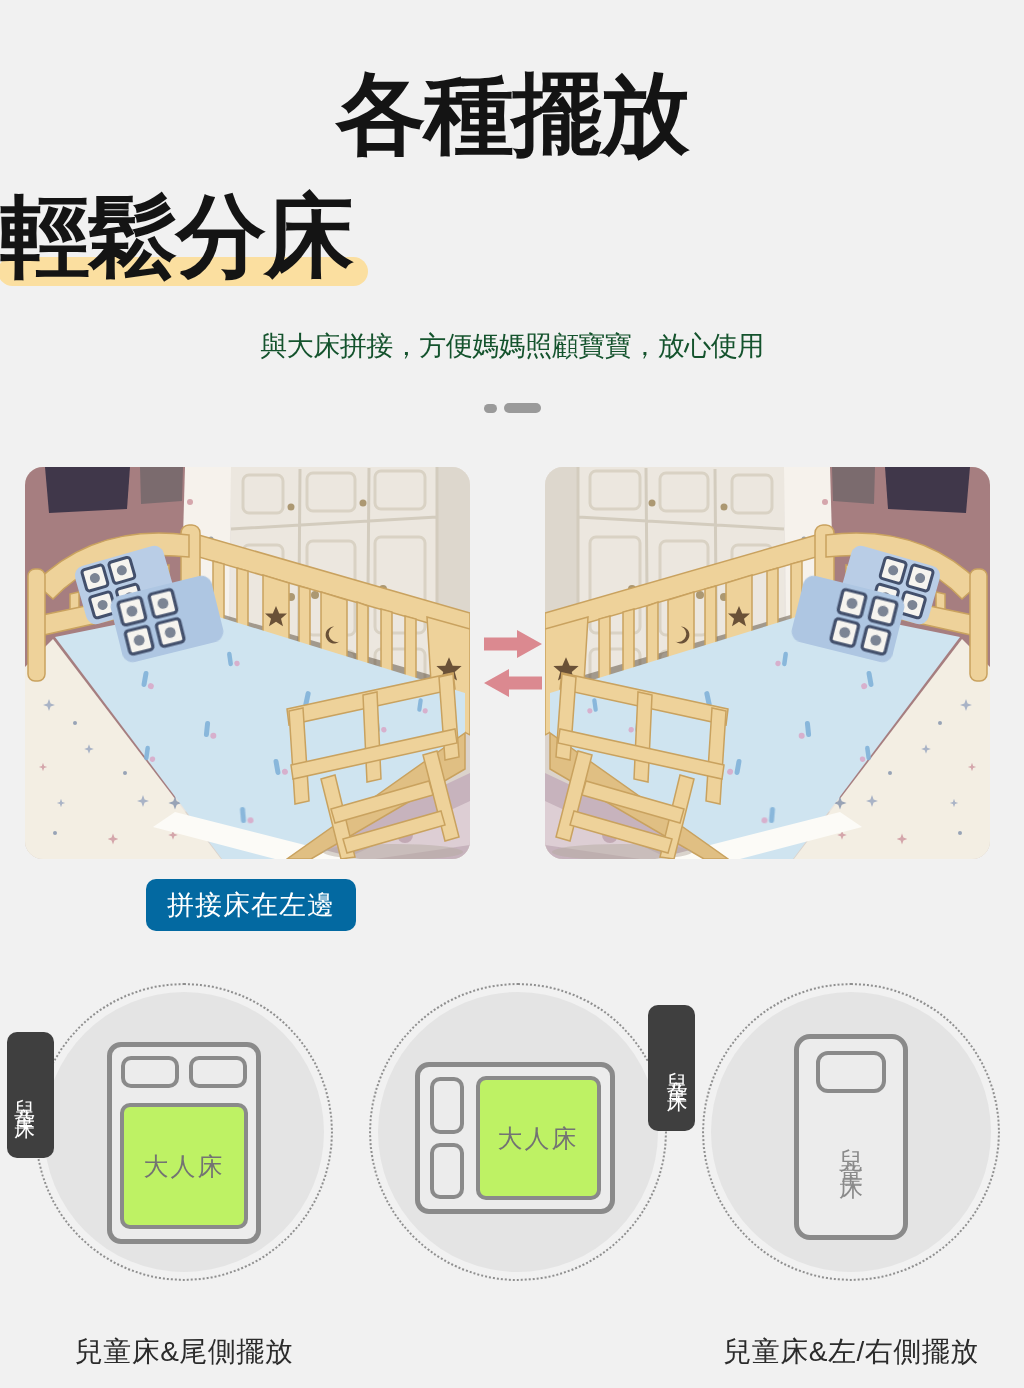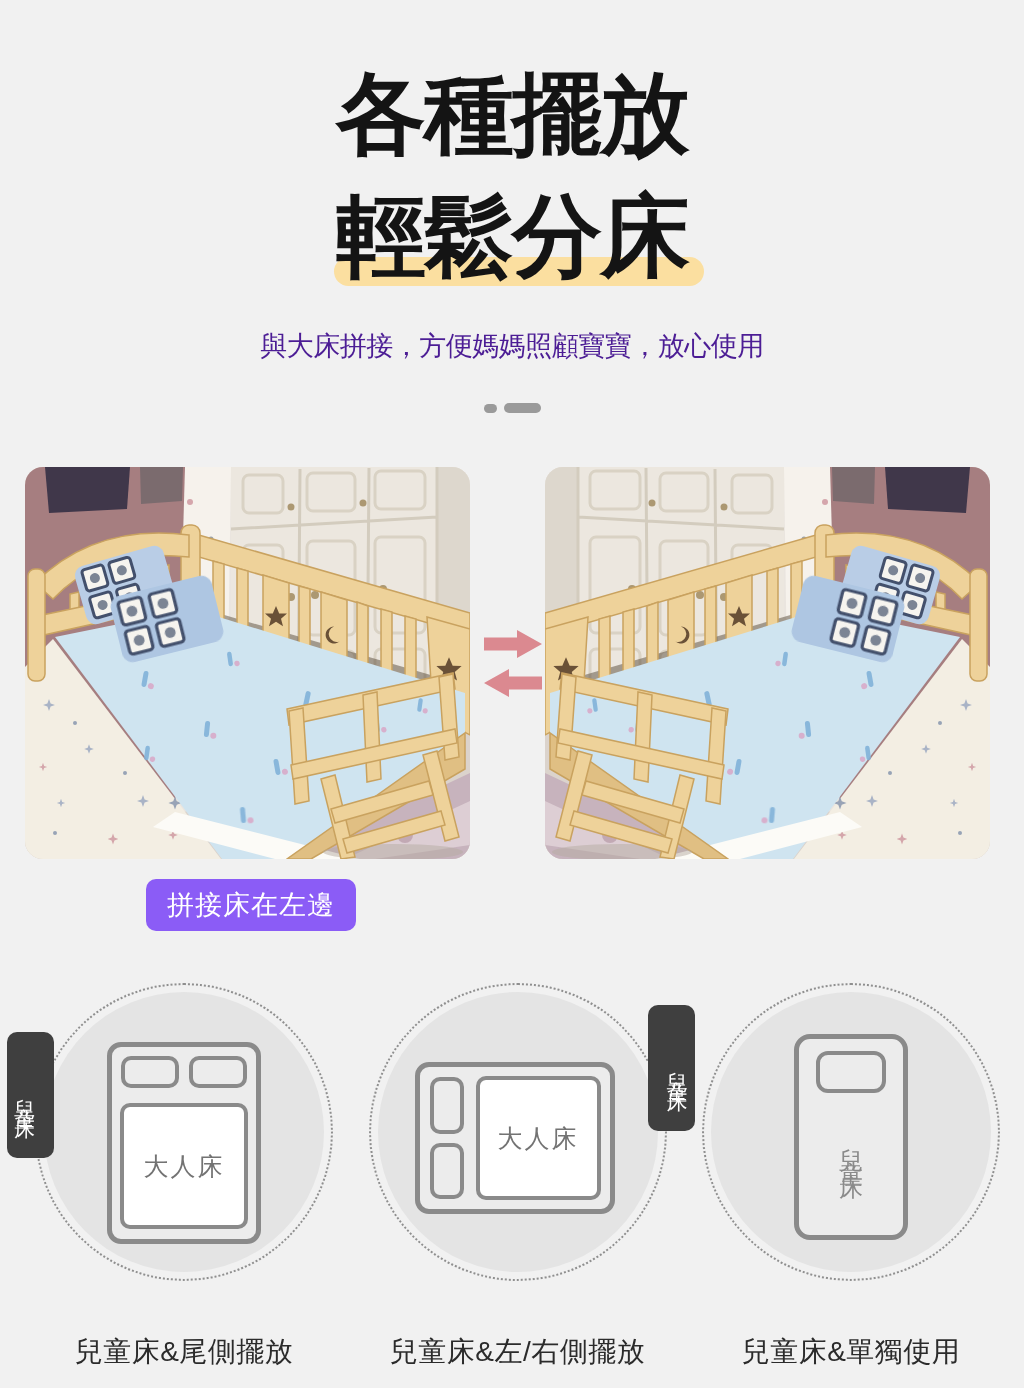--- a/index.html
+++ b/index.html
@@ -8,45 +8,45 @@
     position:relative; width:1024px; height:1388px; margin:17px auto;
     background:#f1f1f1; overflow:hidden;
     font-family:"Liberation Sans","DejaVu Sans",sans-serif; color:#161616;
   }
   
   .title-line1 {
     position:absolute; top:52px; left:0; width:100%;
     text-align:center; font-size:90px; font-weight:900; letter-spacing:-2px;
     line-height:1.0; color:#141414;
   }
-  .title-line2-row { position:absolute; top:174px; left:0; width:100%; text-align:center; }
+  .title-line2-row { position:absolute; top:174px; left:0; width:100%; text-align:left; }
   .title-line2-wrap { position:relative; display:inline-block; font-size:90px; font-weight:900; letter-spacing:-2px; line-height:1.0; color:#141414; }
   .title-highlight {
     position:absolute; left:-2px; right:-16px; top:66px; height:29px;
     background:#fbdfa0; border-radius:15px; z-index:0;
   }
   .title-line2-text { position:relative; z-index:1; }
   .subtitle {
     position:absolute; top:311px; left:0; width:100%;
-    text-align:center; font-size:27px; letter-spacing:-0.5px; color:#4c1d95;
+    text-align:center; font-size:27px; letter-spacing:-0.5px; color:#14532d;
   }
   .divider { position:absolute; top:384px; left:0; width:100%; height:14px; display:flex; justify-content:center; align-items:center; gap:7px; }
   .divider .dot  { width:13px; height:9px;  border-radius:5px; background:#9a9a9a; }
   .divider .dash { width:37px; height:10px; border-radius:5px; background:#9a9a9a; }
 
   
   .photos { position:absolute; top:450px; left:25px; width:965px; display:flex; gap:75px; }
   .photo { width:445px; height:392px; border-radius:18px; overflow:hidden; background:#e7e2dc; flex:0 0 auto; }
   .photo svg { display:block; width:445px; height:392px; }
   .photo.mirrored svg { transform:scaleX(-1); }
   .swap-arrows { position:absolute; top:613px; left:484px; display:flex; flex-direction:column; gap:11px; }
 
   .photo-label {
     position:absolute; top:862px; transform:translateX(-50%);
-    background:#8b5cf6; color:#ffffff; font-size:27px; letter-spacing:1px;
+    background:#0369a1; color:#ffffff; font-size:27px; letter-spacing:1px;
     padding:8px 21px; border-radius:10px; white-space:nowrap;
   }
   .photo-label.left  { left:251px; }
   .photo-label.right { left:773px; }
 
   
   .circles { position:absolute; top:966px; left:35px; width:965px; display:flex; justify-content:space-between; }
   .circle-ring {
     box-sizing:content-box; width:280px; height:280px; padding:7px;
     border:2px dotted #8f8f8f; border-radius:50%;
@@ -59,21 +59,21 @@
   .bed.landscape { width:200px; height:152px; left:37px; top:70px; }
   .bed.single    { width:114px; height:206px; left:83px; top:42px; border-radius:16px;
                    display:flex; flex-direction:column; align-items:center; }
   .pillow { background:#ececec; border:4px solid #8a8a8a; border-radius:10px; }
   .bed.portrait .pillow-row { position:absolute; top:9px; left:9px; right:9px; display:flex; gap:10px; }
   .bed.portrait .pillow { width:58px; height:32px; }
   .bed.landscape .pillow-col { position:absolute; top:10px; left:10px; bottom:10px; display:flex; flex-direction:column; gap:9px; }
   .bed.landscape .pillow { width:34px; height:58px; }
   .bed.single .pillow { width:70px; height:42px; margin-top:12px; border-radius:12px; }
   .blanket {
-    position:absolute; border:4px solid #8a8a8a; border-radius:10px; background:#ffffff;
+    position:absolute; border:4px solid #8a8a8a; border-radius:10px; background:#bef264;
     display:flex; align-items:center; justify-content:center;
     font-size:25px; color:#737373; letter-spacing:2px;
   }
   .bed.portrait  .blanket { left:8px; right:8px; top:56px; bottom:10px; }
   .bed.landscape .blanket { left:56px; right:9px; top:9px; bottom:9px; }
   .child-badge {
     position:absolute; width:47px; height:126px; background:#3f3f3f; border-radius:10px; z-index:0;
     display:flex; align-items:center; justify-content:center; color:#fff;
   }
   .child-badge .vtext { writing-mode:vertical-rl; text-orientation:upright; font-size:21px; letter-spacing:9px; }
@@ -322,16 +322,15 @@
           <span class="single-vtext">兒童床</span>
         </div>
       </div>
     </div>
 
   </div>
 
   <div class="captions">
     <div class="caption">兒童床&amp;尾側擺放</div>
     <div class="caption">兒童床&amp;左/右側擺放</div>
-    <div class="caption">兒童床&amp;單獨使用</div>
   </div>
 
 </div>
 
 </body></html>

